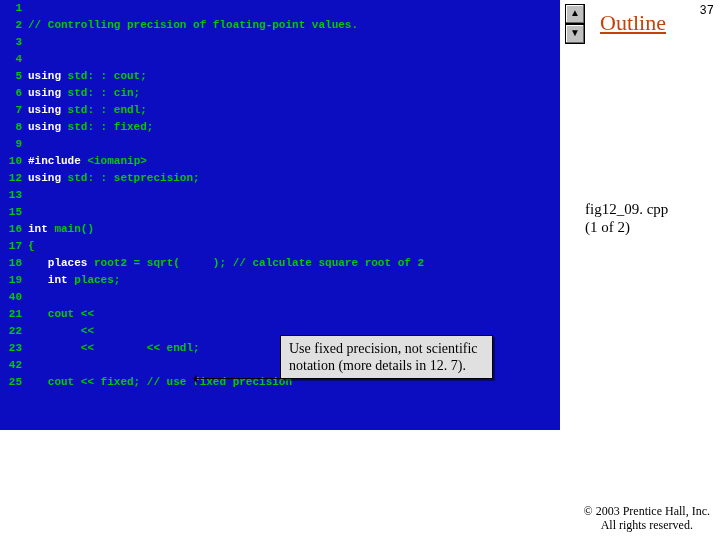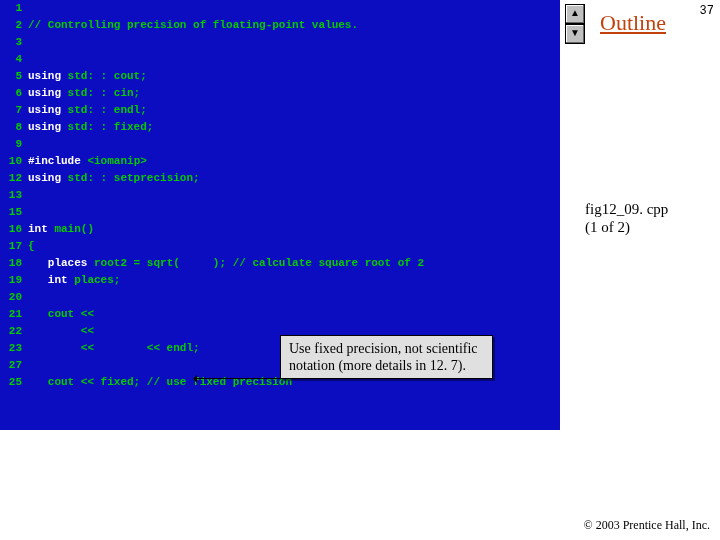--- a/index.html
+++ b/index.html
@@ -131,37 +131,38 @@
   <div class="line"><span class="ln">8</span><span class="code"><span class="kw">using </span><span>std: : fixed;</span></span></div>
   <div class="line"><span class="ln">9</span></div>
   <div class="line"><span class="ln">10</span><span class="code"><span class="kw">#include </span><span>&lt;iomanip&gt;</span></span></div>
   <div class="line"><span class="ln">12</span><span class="code"><span class="kw">using </span><span>std: : setprecision;</span></span></div>
   <div class="line"><span class="ln">13</span></div>
   <div class="line"><span class="ln">15</span></div>
   <div class="line"><span class="ln">16</span><span class="code"><span class="kw">int </span><span>main()</span></span></div>
   <div class="line"><span class="ln">17</span><span class="code">{</span></div>
   <div class="line"><span class="ln">18</span><span class="code"><span class="kw">   places </span><span>root2 = sqrt(     );</span><span> // calculate square root of 2</span></span></div>
   <div class="line"><span class="ln">19</span><span class="code"><span class="kw">   int </span><span>places;</span></span></div>
-  <div class="line"><span class="ln">20</span></div>
+  <div class="line"><span class="ln">40</span></div>
   <div class="line"><span class="ln">21</span><span class="code">   cout &lt;&lt;</span></div>
   <div class="line"><span class="ln">22</span><span class="code">        &lt;&lt;</span></div>
   <div class="line"><span class="ln">23</span><span class="code">        &lt;&lt;        &lt;&lt; endl;</span></div>
-  <div class="line"><span class="ln">27</span></div>
+  <div class="line"><span class="ln">42</span></div>
   <div class="line"><span class="ln">25</span><span class="code"><span>   cout &lt;&lt; fixed;</span><span> // use fixed precision</span></span></div>
 </div>
 
 <div class="arrow-box">▲</div>
 <div class="arrow-box down">▼</div>
 
 <div class="outline"><a>Outline</a></div>
 <div class="slidenum">37</div>
 
 <div class="figlabel">
   <div>fig12_09. cpp</div>
   <div>(1 of 2)</div>
 </div>
 
 <div class="callout-line"></div>
 <div class="callout">Use fixed precision, not scientific notation (more details in 12. 7).</div>
 
 <div class="copyright">
   <div>© 2003 Prentice Hall, Inc.</div>
+  <div>All rights reserved.</div>
 </div>
 
 </body></html>

